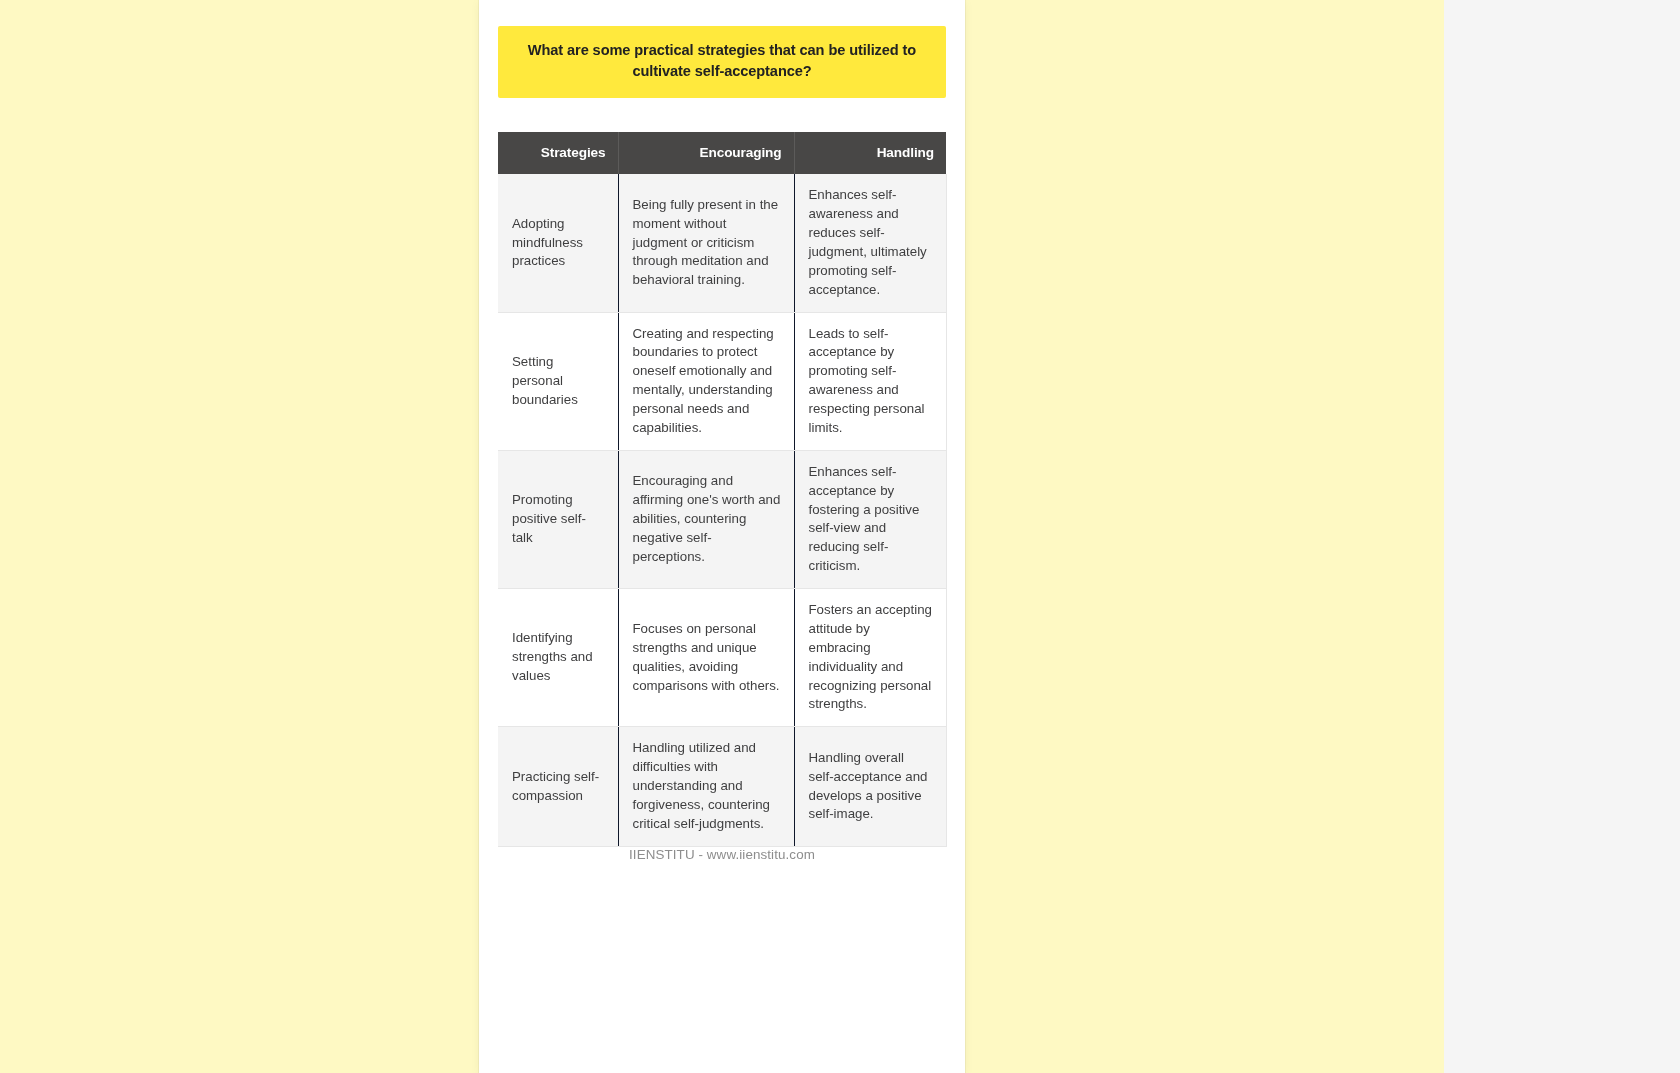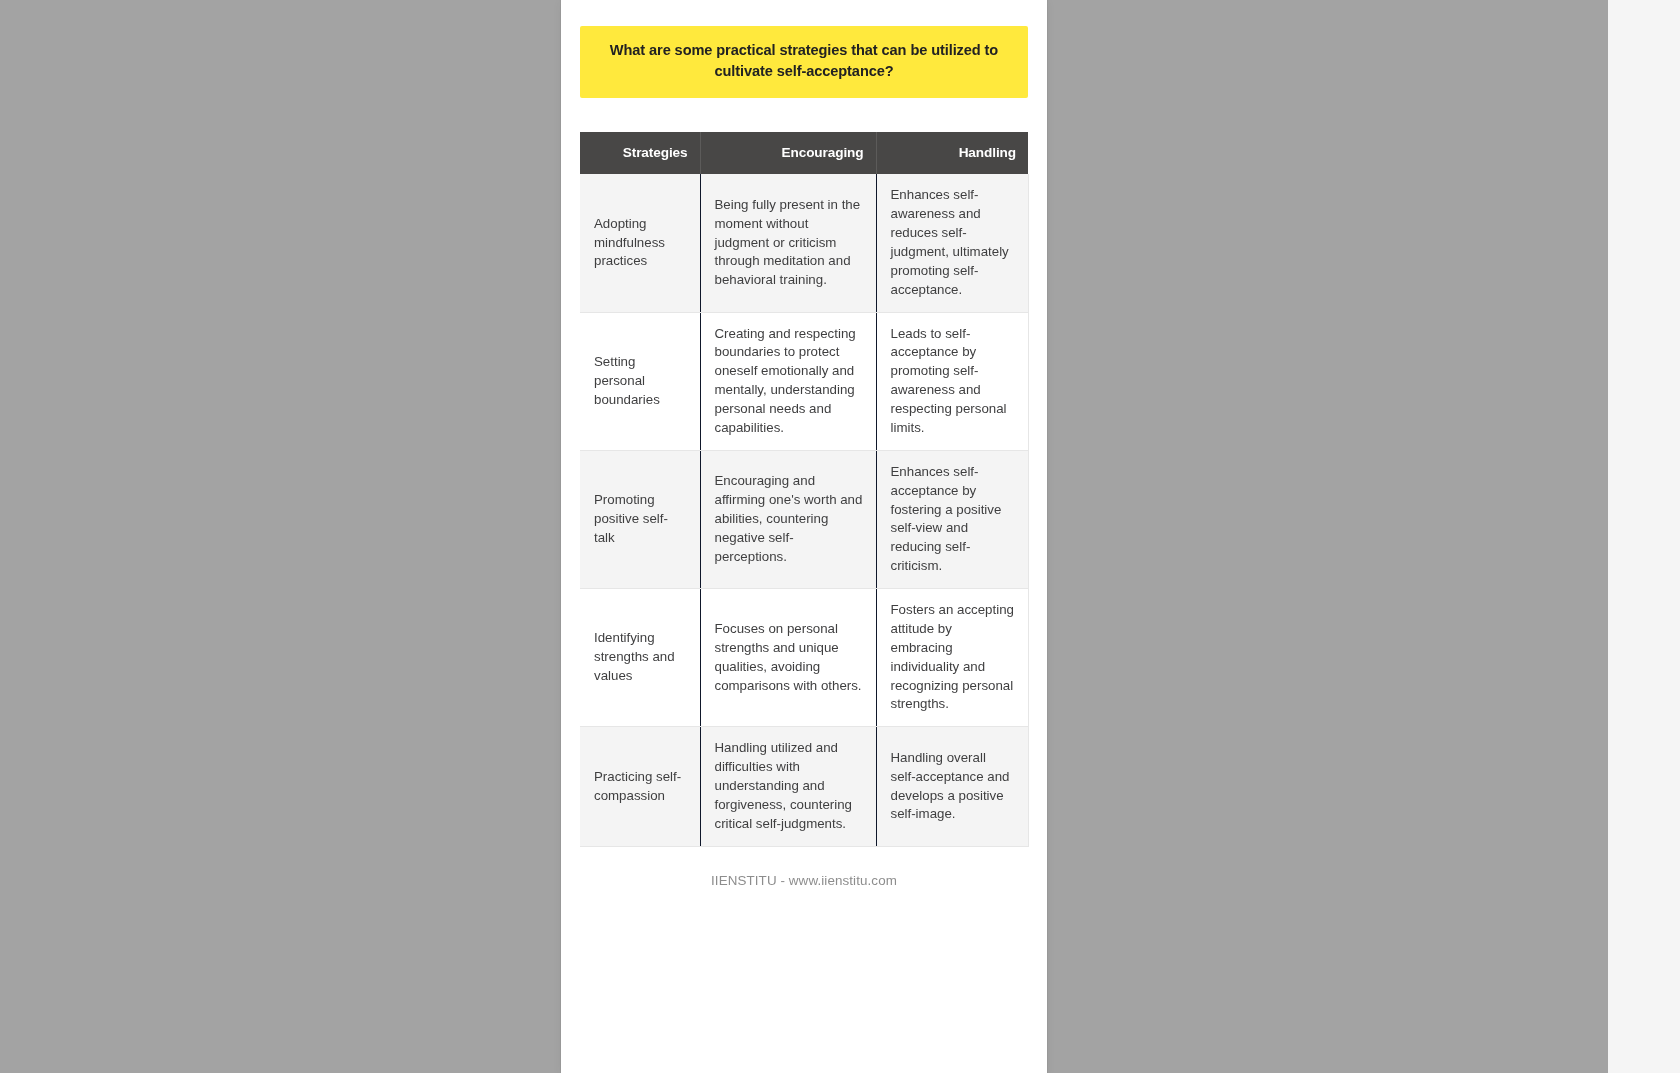--- a/index.html
+++ b/index.html
@@ -7,26 +7,26 @@
     padding: 0;
   }
   body {
     width: 1680px;
     height: 1073px;
     background: #f5f5f5;
     font-family: "Liberation Sans", sans-serif;
     overflow: hidden;
   }
   .viewport {
-    width: 1608px;
+    width: 1444px;
     height: 1073px;
     display: flex;
     justify-content: center;
     align-items: flex-start;
-    background: #a3a3a3;
+    background: #fef9c3;
   }
   .card {
     width: 486px;
     min-height: 1073px;
     background: #ffffff;
     box-shadow: 0 0 0 1px rgba(0,0,0,0.045), 0 2px 10px rgba(0,0,0,0.05);
     box-sizing: border-box;
     padding: 0 0 0 0;
     display: flex;
     flex-direction: column;
@@ -97,21 +97,20 @@
     background: #ffffff;
   }
   table.strategy-table tbody tr:first-child td {
     border-top: none;
   }
   td.cell-strategy { }
   td.cell-desc { }
   td.cell-benefit { }
 
   .footer-note {
-    margin-top: 26px;
     margin-bottom: 30px;
     text-align: center;
     color: #8d8d8d;
     font-size: 13.4px;
     letter-spacing: 0.1px;
   }
 </style>
 </head>
 <body>
 

